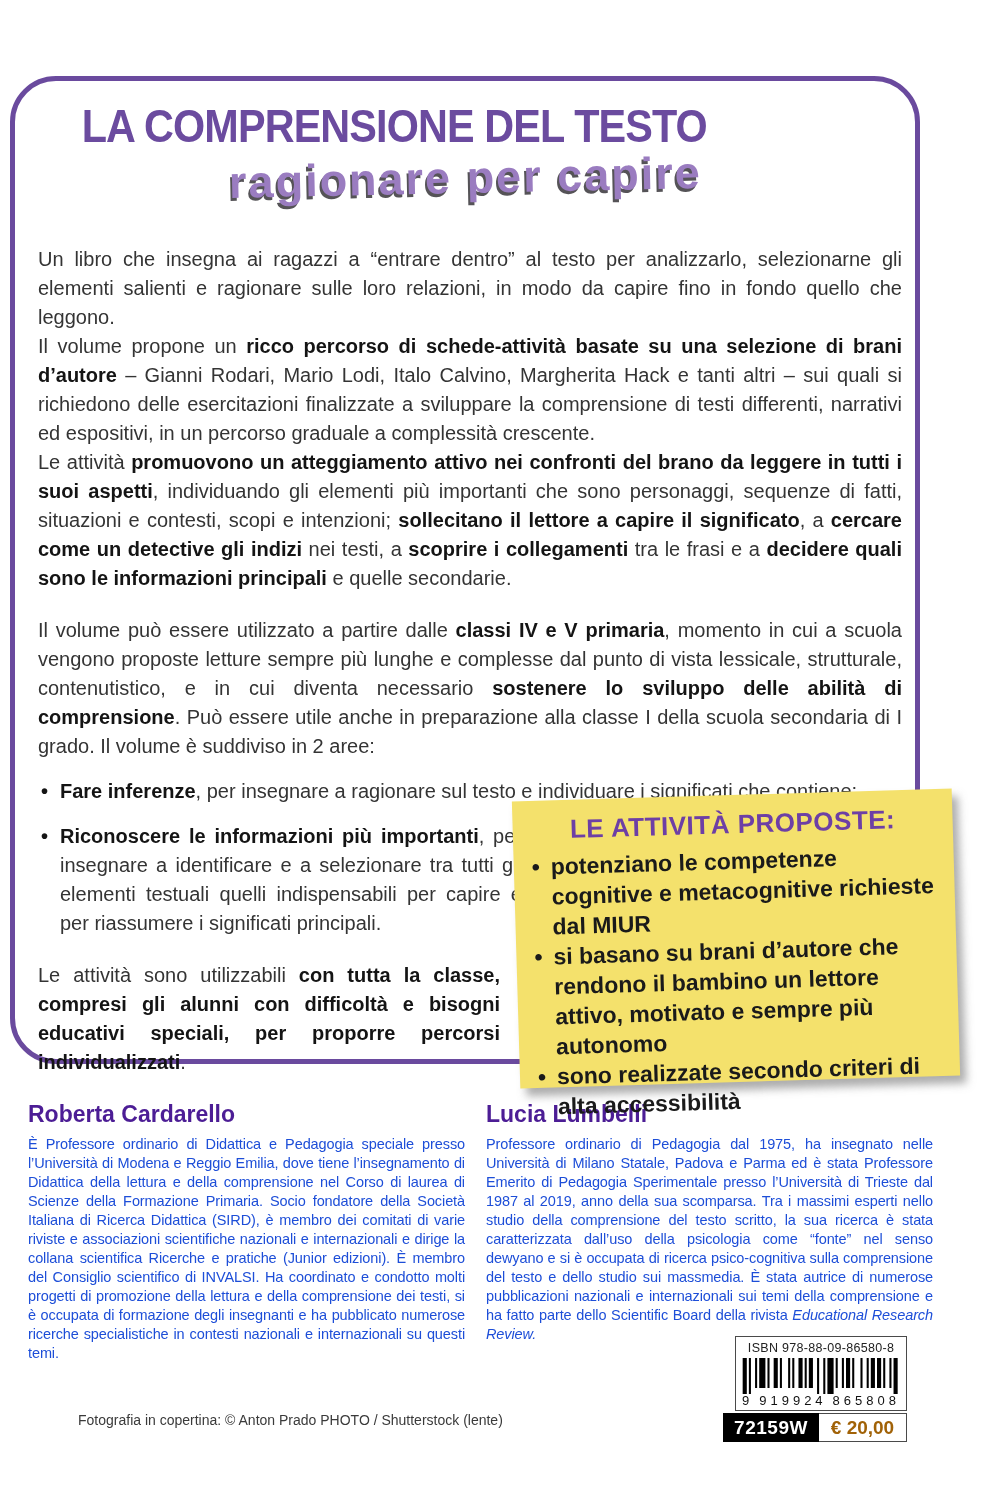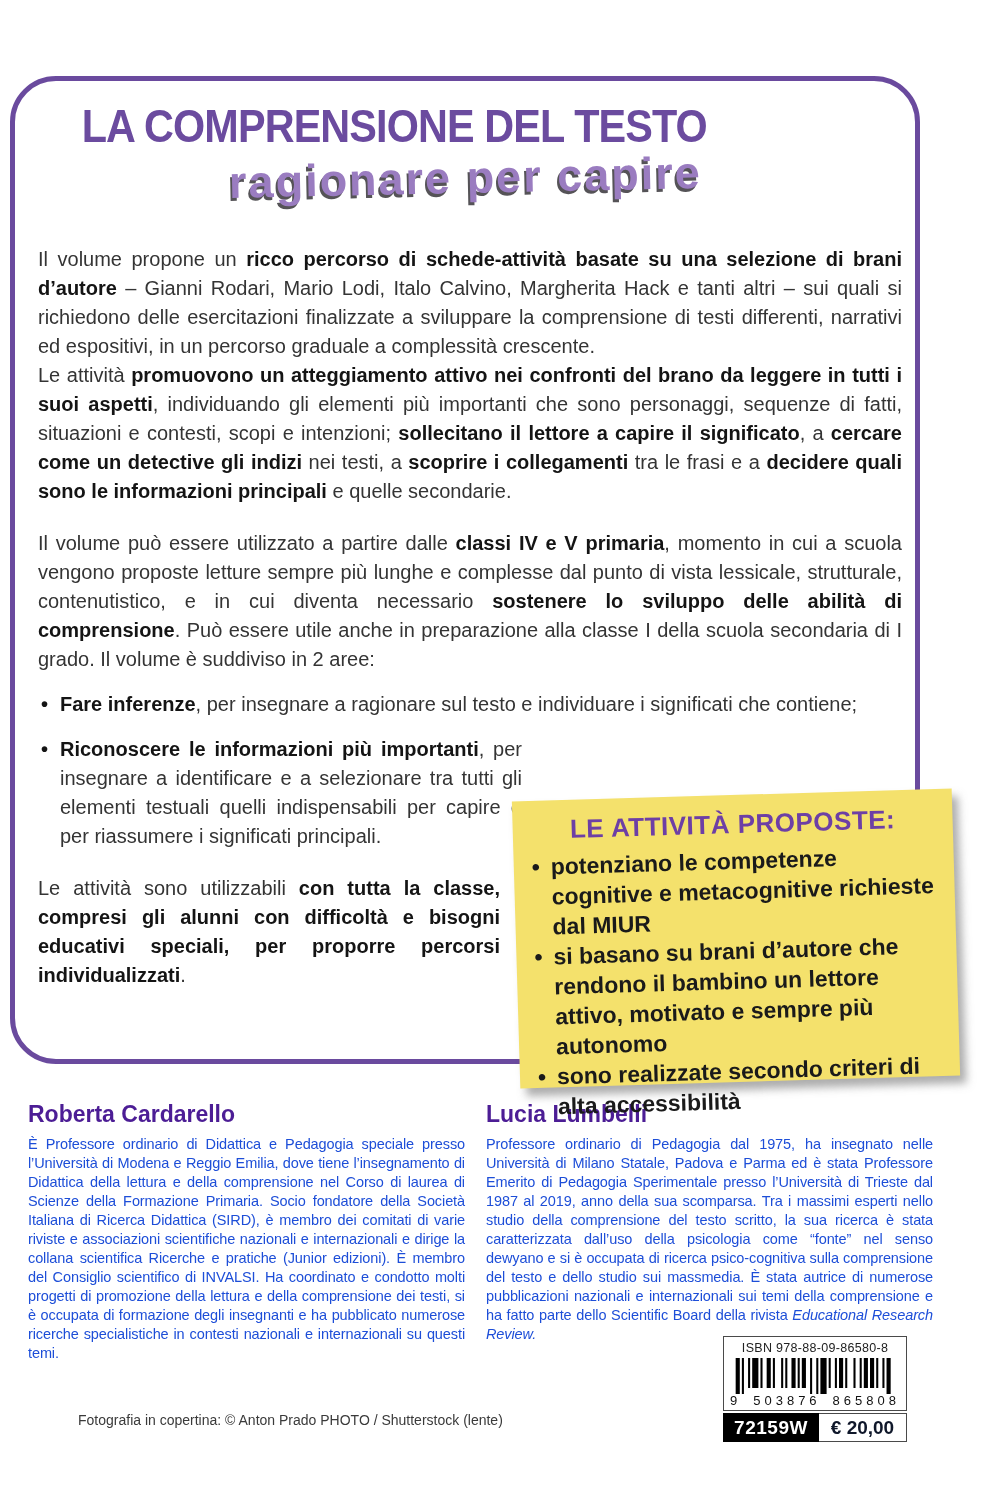--- a/index.html
+++ b/index.html
@@ -55,54 +55,55 @@
   .author-left{left:28px;width:437px;}
   .author-right{left:486px;width:447px;}
   .author-name{font-size:23px;font-weight:bold;color:#4c1d95;margin:0 0 7px 0;}
   .author-bio{
     font-size:14.5px;line-height:19px;text-align:justify;color:#1d4ed8;letter-spacing:-0.1px;
   }
   
   .isbn-block{position:absolute;left:723px;top:1336px;width:184px;z-index:3;}
   .isbn-top{
     border:1px solid #4a4a4a;background:#fff;box-sizing:border-box;
-    text-align:center;padding:4px 4px 2px 4px;
+    text-align:center;padding:4px 4px 2px 4px;margin-left:12px;
   }
   .isbn-label{font-size:12.5px;color:#222;letter-spacing:0.3px;white-space:nowrap;}
   .barcode-svg{display:block;margin:3px auto 0 auto;width:164px;height:36px;}
   .barcode-svg rect{fill:#000;}
   .digits{display:flex;justify-content:space-between;padding:0 2px;margin-top:-1px;}
   .digits span{font-size:13px;color:#111;letter-spacing:4px;}
   .isbn-bottom{display:flex;height:29px;margin-top:2px;}
   .code-cell{
     flex:0 0 96px;background:#000;color:#fff;font-weight:bold;font-size:19px;
     display:flex;align-items:center;justify-content:center;letter-spacing:0.5px;
   }
   .price-cell{
     flex:1;background:#fff;border:1px solid #4a4a4a;border-left:none;box-sizing:border-box;
-    color:#0f172a;font-weight:bold;font-size:19px;display:flex;align-items:center;justify-content:center;
+    color:#a16207;font-weight:bold;font-size:19px;display:flex;align-items:center;justify-content:center;
   }
   
   .credit{position:absolute;left:30px;top:1412px;font-size:14px;color:#3a3a3a;margin-left:48px;}
 </style>
 </head>
 <body>
 
 <div class="page">
 
   <div class="frame"></div>
 
   <div class="title-row">
     <span class="main-title">LA COMPRENSIONE DEL TESTO</span>
   </div>
   <div class="sub-row">
     <span class="subtitle">ragionare per capire</span>
   </div>
 
   <div class="copy">
+    <p><span>Un libro che insegna ai ragazzi a “entrare dentro” al testo per analizzarlo, selezionarne gli elementi salienti e ragionare sulle loro relazioni, in modo da capire fino in fondo quello che leggono.</span></p>
     <p><span>Il volume propone un </span><span style="font-weight: 700;">ricco percorso di schede-attività basate su una selezione di brani d’autore</span><span> – Gianni Rodari, Mario Lodi, Italo Calvino, Margherita Hack e tanti altri – sui quali si richiedono delle esercitazioni finalizzate a sviluppare la comprensione di testi differenti, narrativi ed espositivi, in un percorso graduale a complessità crescente.</span></p>
     <p><span>Le attività </span><span style="font-weight: 700;">promuovono un atteggiamento attivo nei confronti del brano da leggere in tutti i suoi aspetti</span><span>, individuando gli elementi più importanti che sono personaggi, sequenze di fatti, situazioni e contesti, scopi e intenzioni; </span><span style="font-weight: 700;">sollecitano il lettore a capire il significato</span><span>, a </span><span style="font-weight: 700;">cercare come un detective gli indizi</span><span> nei testi, a </span><span style="font-weight: 700;">scoprire i collegamenti</span><span> tra le frasi e a </span><span style="font-weight: 700;">decidere quali sono le informazioni principali</span><span> e quelle secondarie.</span></p>
     <p class="gap"><span>Il volume può essere utilizzato a partire dalle </span><span style="font-weight: 700;">classi IV e V primaria</span><span>, momento in cui a scuola vengono proposte letture sempre più lunghe e complesse dal punto di vista lessicale, strutturale, contenutistico, e in cui diventa necessario </span><span style="font-weight: 700;">sostenere lo sviluppo delle abilità di comprensione</span><span>. Può essere utile anche in preparazione alla classe I della scuola secondaria di I grado. Il volume è suddiviso in 2 aree:</span></p>
     <div class="bullet"><span style="font-weight: 700; margin-top: 28px;">Fare inferenze</span><span>, per insegnare a ragionare sul testo e individuare i significati che contiene;</span></div>
     <div class="bullet narrow"><span style="font-weight: 700;">Riconoscere le informazioni più importanti</span><span>, per insegnare a identificare e a selezionare tra tutti gli elementi testuali quelli indispensabili per capire e per riassumere i significati principali.</span></div>
     <p class="gap narrow"><span>Le attività sono utilizzabili </span><span style="font-weight: 700;">con tutta la classe, compresi gli alunni con difficoltà e bisogni educativi speciali, per proporre percorsi individualizzati</span><span>.</span></p>
   </div>
 
   <div class="note">
     <p class="note-title">LE ATTIVITÀ PROPOSTE:</p>
@@ -146,21 +147,21 @@
           <rect x="90.35" y="0" width="1.55" height="30"></rect>
           <rect x="95.00" y="0" width="1.55" height="30"></rect>
           <rect x="98.10" y="0" width="3.10" height="30"></rect>
           <rect x="102.75" y="0" width="3.10" height="30"></rect>
           <rect x="107.40" y="0" width="1.55" height="30"></rect>
           <rect x="112.05" y="0" width="1.55" height="30"></rect>
           <rect x="115.15" y="0" width="3.10" height="36"></rect>
         </svg>
       <div class="digits">
         <span>9</span>
-        <span>503876</span>
+        <span>919924</span>
         <span>865808</span>
       </div>
     </div>
     <div class="isbn-bottom">
       <div class="code-cell">72159W</div>
       <div class="price-cell">€ 20,00</div>
     </div>
   </div>
 
   <div class="credit">Fotografia in copertina: © Anton Prado PHOTO / Shutterstock (lente)</div>

